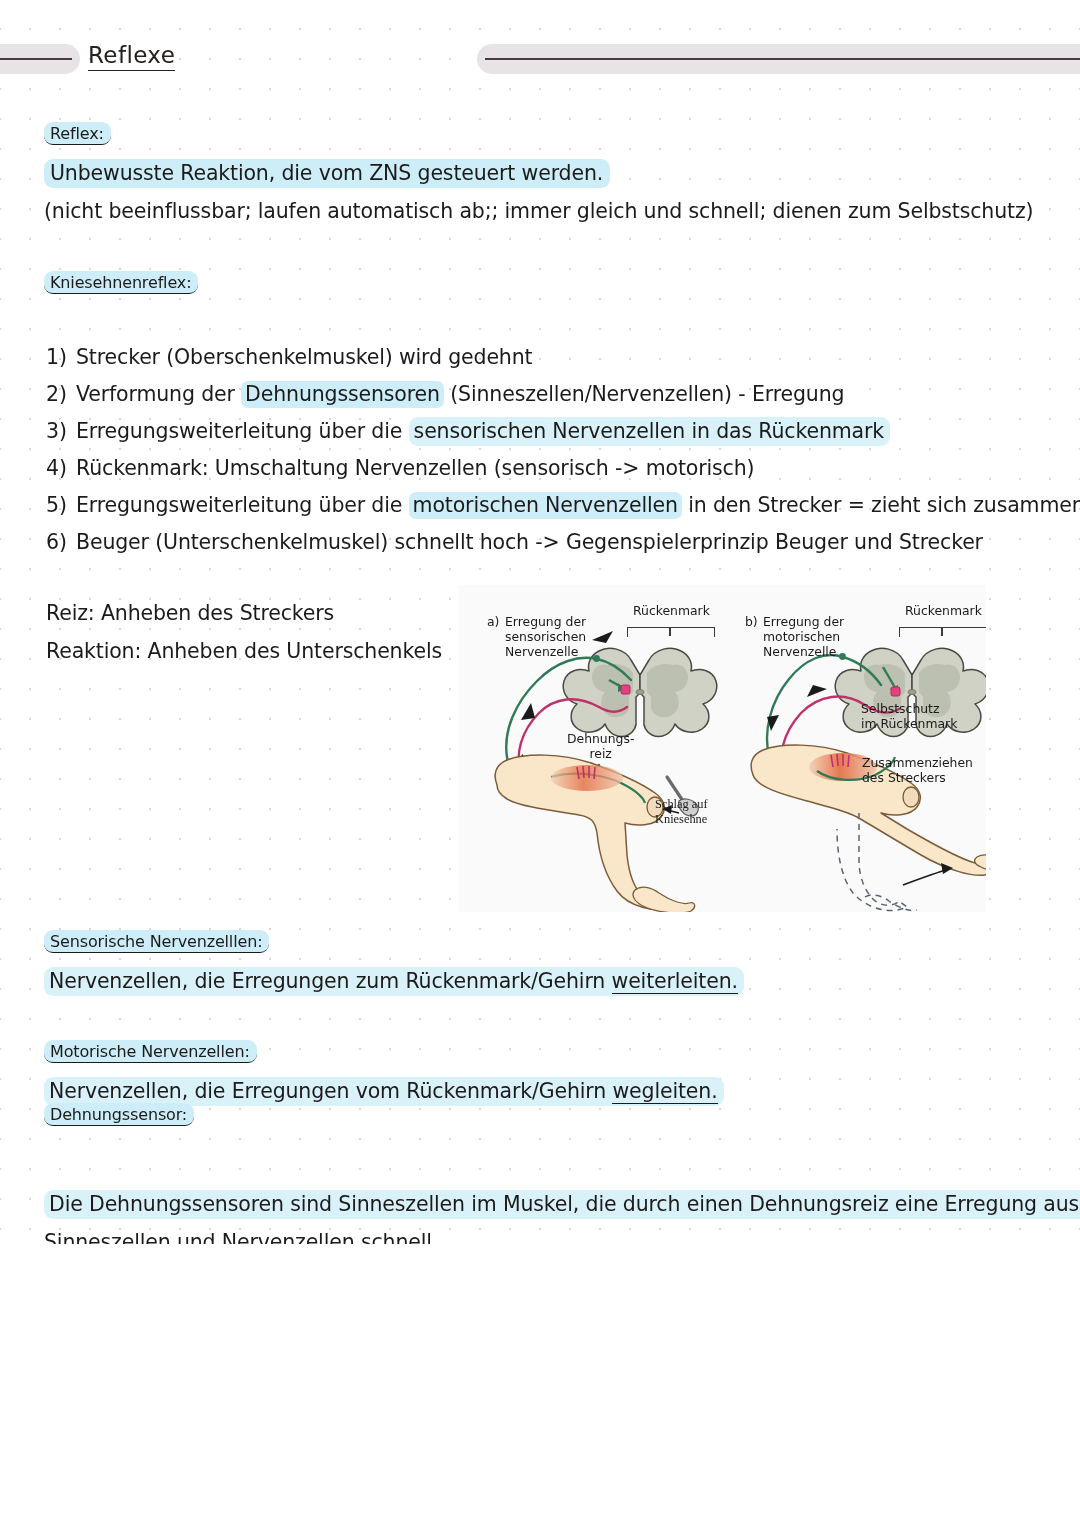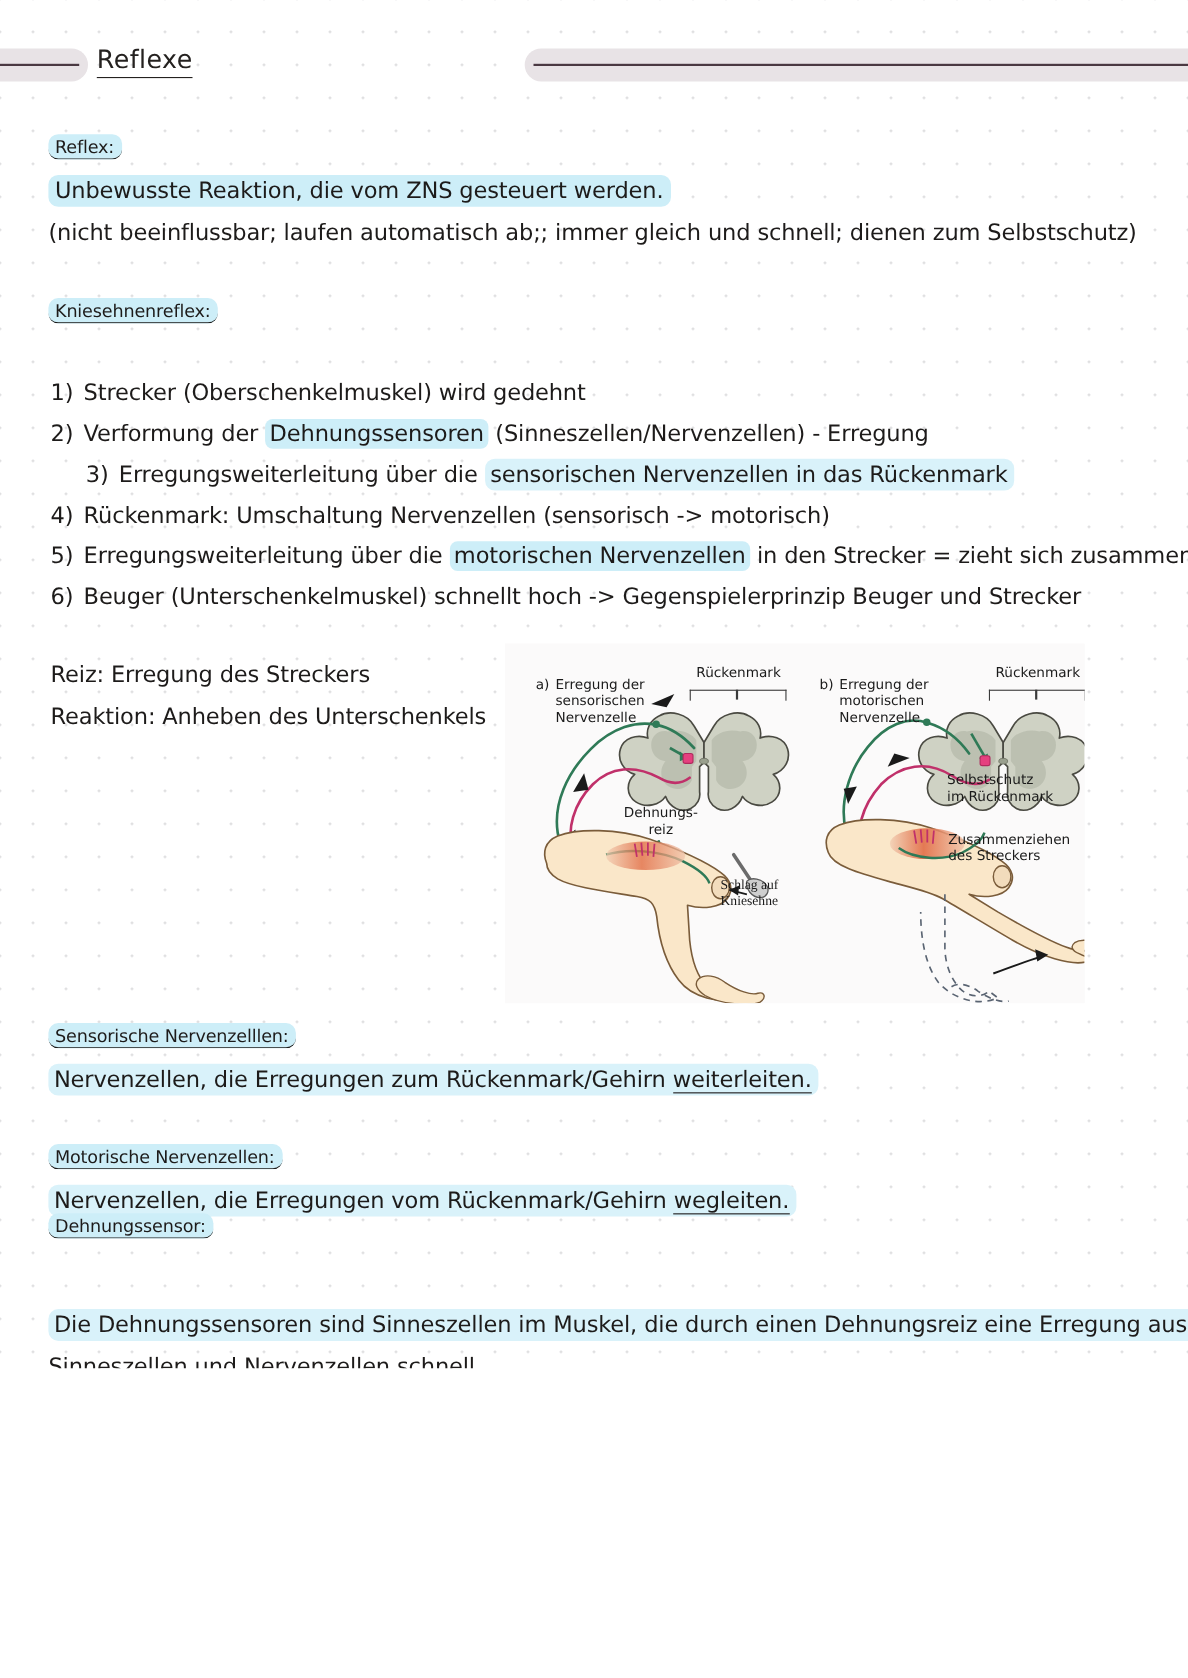--- a/index.html
+++ b/index.html
@@ -160,38 +160,38 @@
   </div>
 
   <div class="note t-body" style="left:46px; top:347px;">
     <span class="listnum">1)</span><span>Strecker (Oberschenkelmuskel) wird gedehnt</span>
   </div>
 
   <div class="note t-body" style="left:46px; top:384px;">
     <span class="listnum">2)</span><span>Verformung der </span><span class="hl-inline">Dehnungssensoren</span><span> (Sinneszellen/Nervenzellen) - Erregung</span>
   </div>
 
-  <div class="note t-body" style="left:46px; top:421px;margin-left:32px;">
+  <div class="note t-body" style="left:46px; top:421px;">
     <span class="listnum">3)</span><span>Erregungsweiterleitung über die </span><span class="hl-soft">sensorischen Nervenzellen in das Rückenmark</span>
   </div>
 
   <div class="note t-body" style="left:46px; top:458px;">
     <span class="listnum">4)</span><span>Rückenmark: Umschaltung Nervenzellen (sensorisch -&gt; motorisch)</span>
   </div>
 
   <div class="note t-body" style="left:46px; top:495px;">
     <span class="listnum">5)</span><span>Erregungsweiterleitung über die </span><span class="hl-inline">motorischen Nervenzellen</span><span> in den Strecker = zieht sich zusammen</span>
   </div>
 
   <div class="note t-body" style="left:46px; top:532px;">
     <span class="listnum">6)</span><span>Beuger (Unterschenkelmuskel) schnellt hoch -&gt; Gegenspielerprinzip Beuger und Strecker</span>
   </div>
 
   <div class="note t-body" style="left:46px; top:603px;">
-    <span>Reiz: Erregung des Streckers</span>
+    <span>Reiz: Anheben des Streckers</span>
   </div>
   <div class="note t-body" style="left:46px; top:641px;">
     <span>Reaktion: Anheben des Unterschenkels</span>
   </div>
 
   <div class="figure">
 
     <svg class="fig-svg" width="527" height="327" viewBox="0 0 527 327">
       <defs>
         <linearGradient id="muscleGrad" x1="0" y1="0" x2="1" y2="0">

